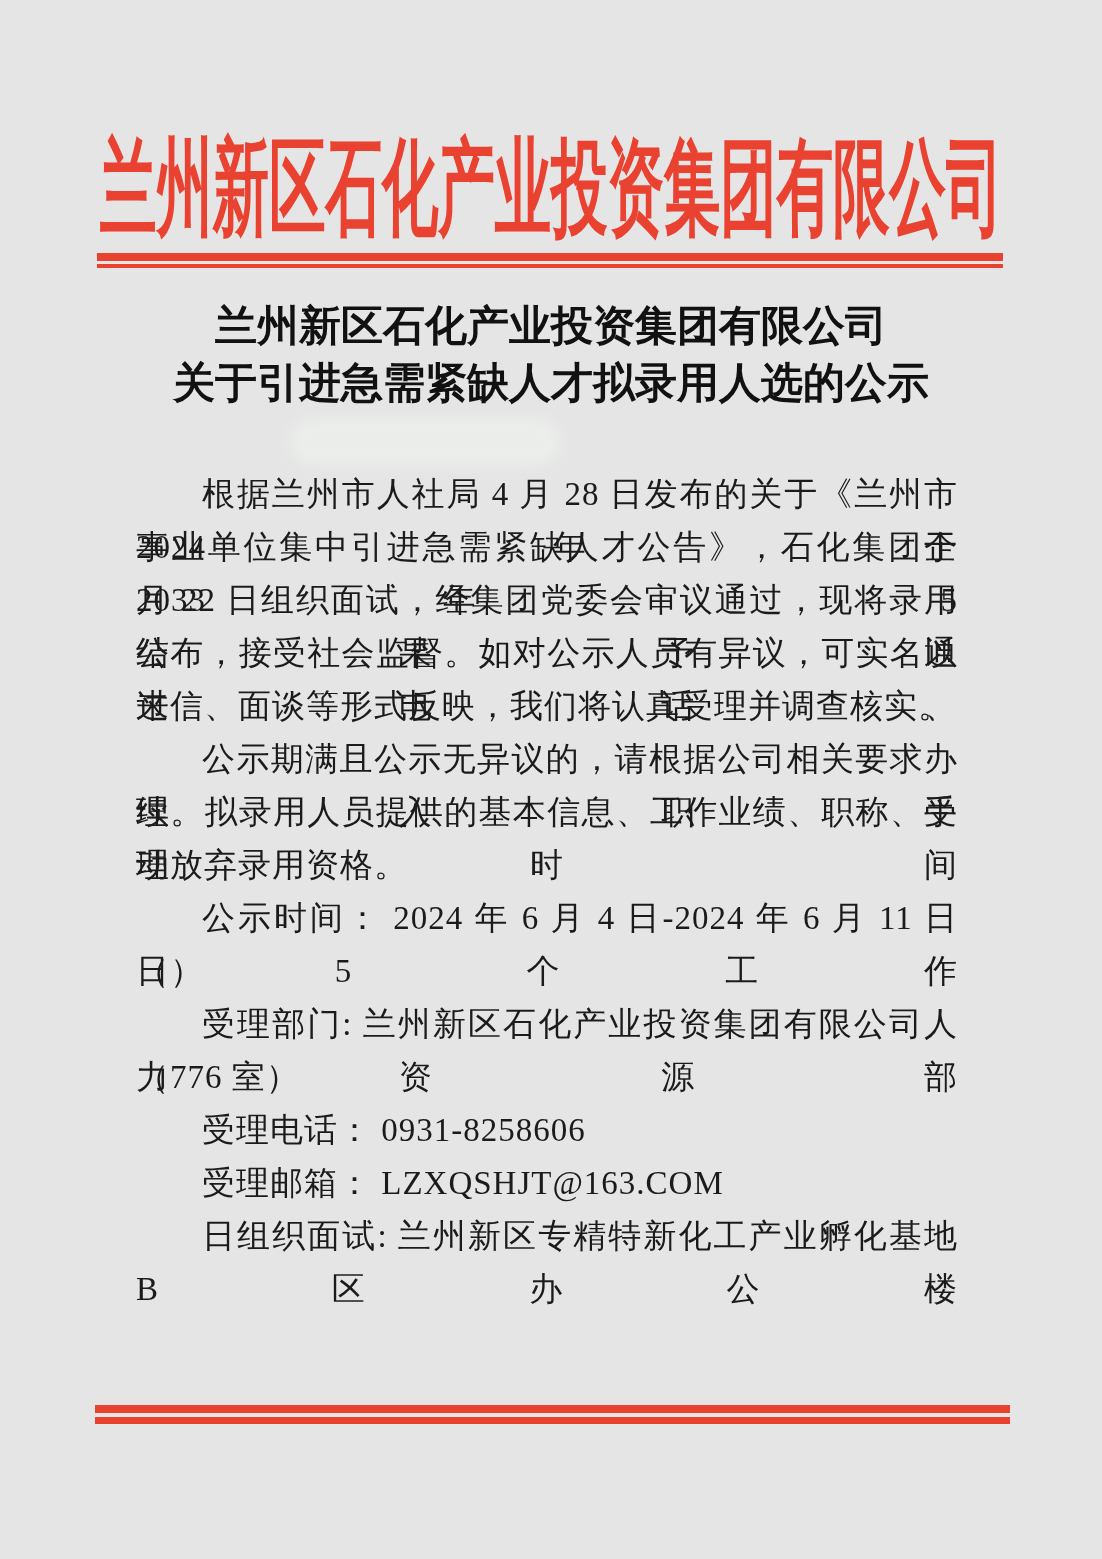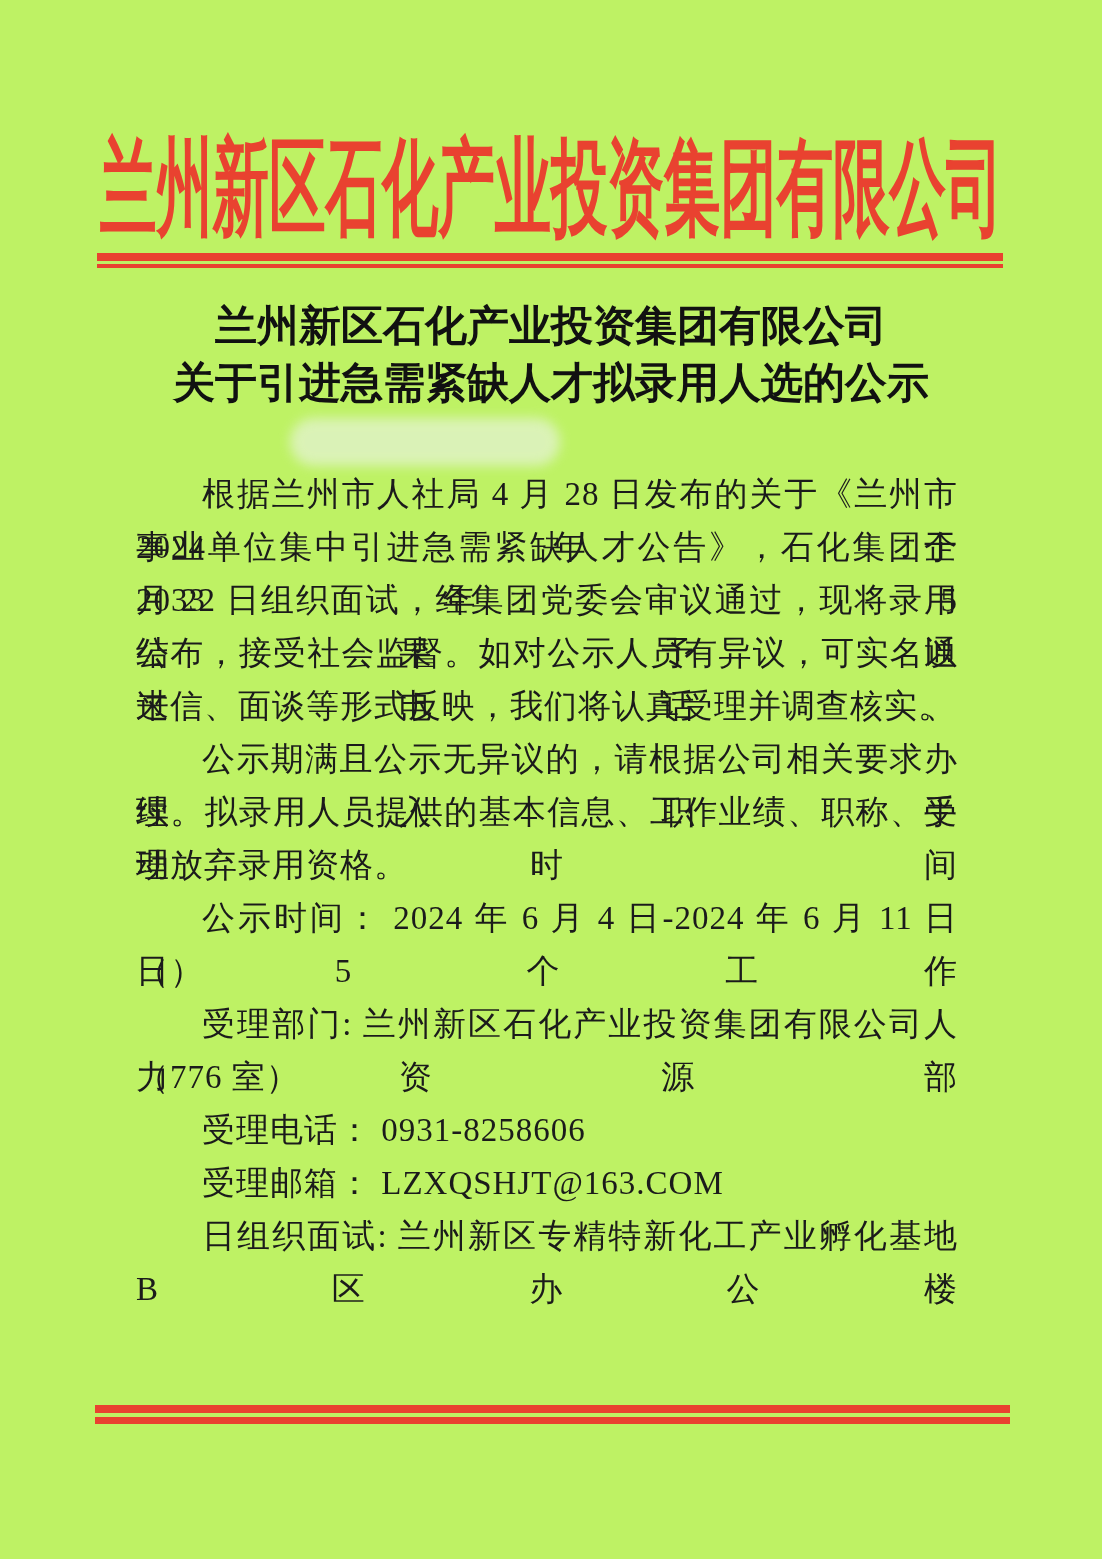--- a/index.html
+++ b/index.html
@@ -4,21 +4,21 @@
 <style>
   html, body {
     margin: 0;
     padding: 0;
     background: #ffffff;
   }
   .page {
     position: relative;
     width: 1102px;
     height: 1559px;
-    background: #bef264;
+    background: #e5e5e5;
     overflow: hidden;
     font-family: "Liberation Serif", "DejaVu Serif", serif;
     color: #1b1b1b;
   }
 
   
   .letterhead {
     position: absolute;
     left: 100px;
     top: 124px;

